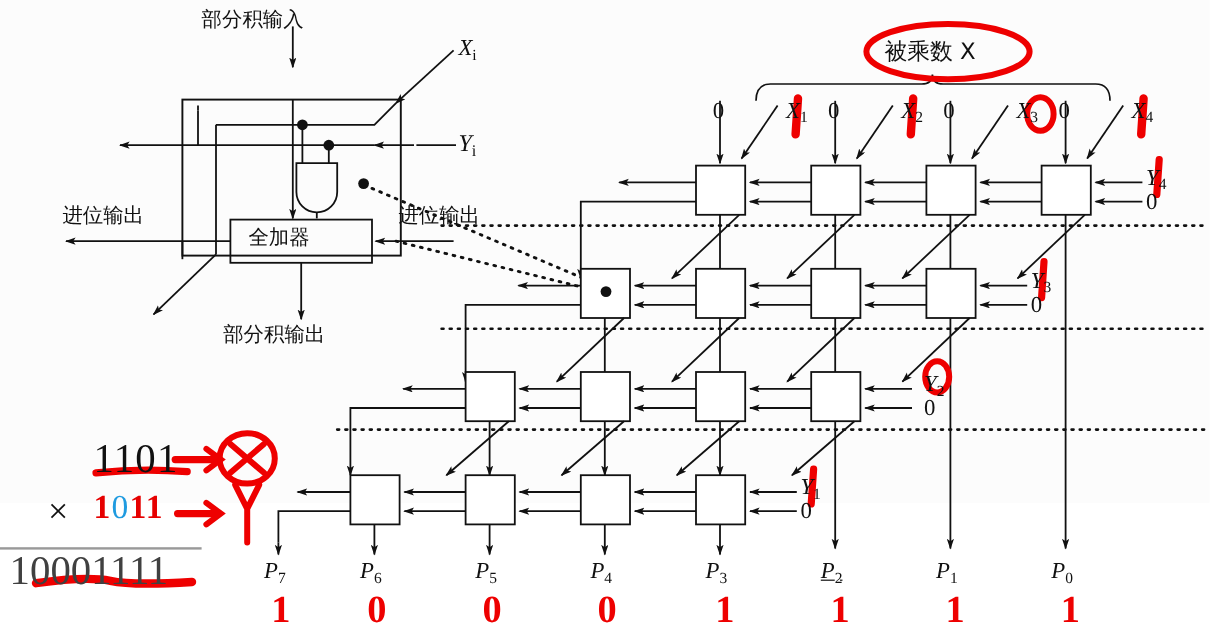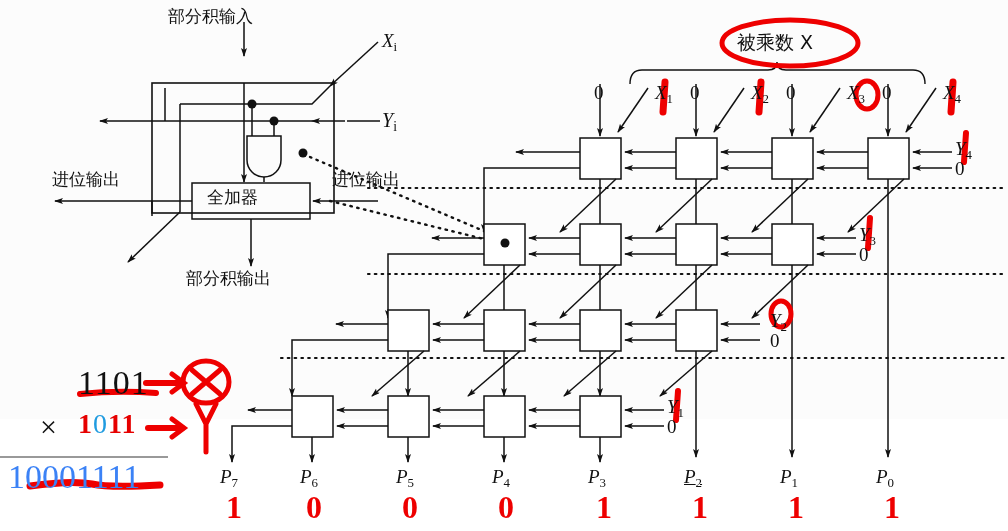--- a/index.html
+++ b/index.html
@@ -5,21 +5,21 @@
   html,body{margin:0;padding:0;background:#fff;}
   body{width:1008px;height:531px;overflow:hidden;
        font-family:"Liberation Serif","DejaVu Serif",serif;}
   #root{position:relative;width:1008px;height:419px;background:#fcfcfc;}
   svg{position:absolute;left:0;top:0;}
   .lbl{position:absolute;white-space:nowrap;color:#111;}
   .cn{font-family:"DejaVu Sans","Liberation Sans",sans-serif;}
   .ital{font-style:italic;}
   .sub{font-size:.68em;vertical-align:-0.28em;font-style:normal;}
   .red{color:#e60000;font-family:"Liberation Serif",serif;font-weight:bold;}
-  .green{color:#3b82f6;}
+  .green{color:#404040;}
   .blue{color:#1f9be0;}
   .handred{color:#ee0000;font-weight:bold;font-family:"Liberation Serif",serif;}
 </style>
 </head>
 <body>
 
 <div id="root">
 
 <svg width="1008" height="531" viewBox="0 0 1008 531">
   <defs>

